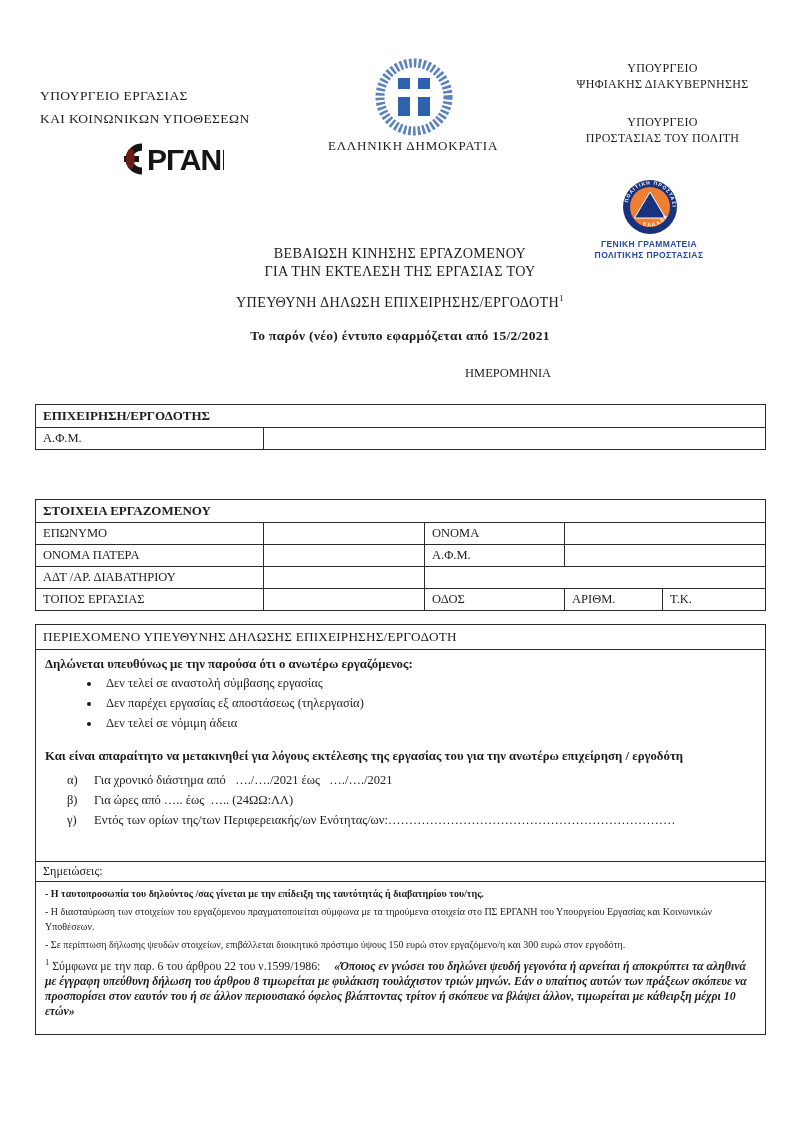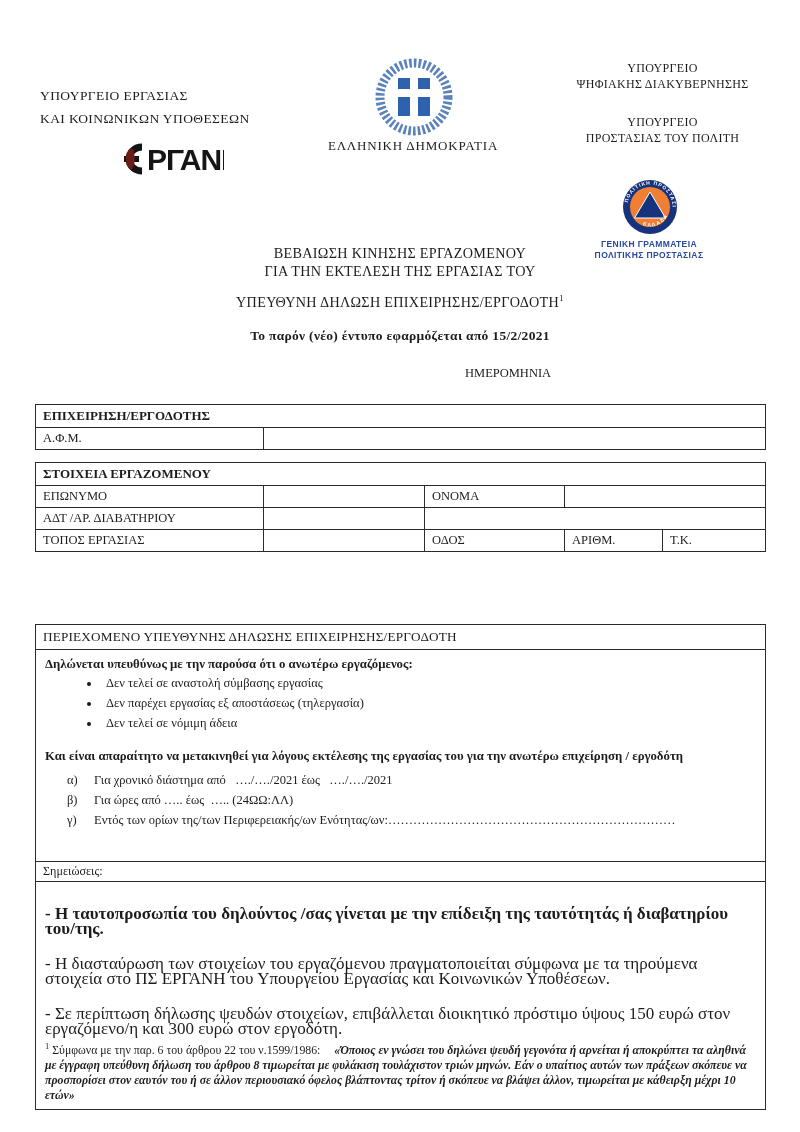--- a/index.html
+++ b/index.html
@@ -29,38 +29,38 @@
   .title-3 sup{font-size:9px;}
   .title-note{top:328px;font-weight:bold;font-size:13.5px;}
   
   .meta{left:465px;top:363px;font-size:12.5px;line-height:21px;}
   .meta-value{display:inline-block;min-width:110px;height:13px;vertical-align:bottom;}
   
   table{border-collapse:collapse;table-layout:fixed;width:730px;position:absolute;left:35px;
     font-size:12.5px;}
   th,td{border:1px solid #2b2b2b;padding:2px 7px;vertical-align:middle;
     font-weight:normal;text-align:left;overflow:hidden;white-space:nowrap;}
-  .t1{top:404px;border-radius:16px;} .t2{top:462px;} .t3{top:624px;}
+  .t1{top:404px;border-radius:16px;} .t2{top:499px;} .t3{top:624px;}
   .t1 th,.t2 th{font-weight:bold;height:18px;font-size:13px;}
   .t1 td{height:17px;} .t2 td{height:17px;}
   .t3 th{font-weight:normal;height:20px;font-size:13.2px;letter-spacing:.2px;}
   .t3 .content-cell{height:201px;vertical-align:top;padding:5px 9px;white-space:normal;}
   .t3 .notes-label-cell{height:15px;font-size:12.2px;}
   .t3 .notes-cell{height:142px;vertical-align:top;padding:4px 9px 6px 9px;white-space:normal;}
   
   .decl-intro{font-weight:bold;font-size:12.8px;margin:2px 0 4px 0;}
   .bullets{margin:2px 0 0 0;padding-left:56px;}
   .bullets li{margin-bottom:5px;font-size:12.5px;padding-left:5px;}
   .movement{font-weight:bold;font-size:12.8px;margin-top:16px;line-height:18px;padding-right:14px;}
   .items{margin-top:5px;margin-left:22px;}
   .item{display:flex;line-height:20px;font-size:12.5px;overflow:hidden;}
   .item-label{width:27px;flex:none;}
   .item-text{white-space:pre;overflow:hidden;}
   
-  .note{font-size:17px;line-height:15px;margin-bottom:3px;margin-top:20px;}
+  .note{font-size:10px;line-height:15px;margin-bottom:3px;}
   .note.bold{font-weight:bold;}
   .footnote{font-size:11.8px;line-height:15px;}
   .footnote sup{font-size:8.5px;}
   .fq{font-weight:bold;font-style:italic;margin-left:11px;}
 </style>
 </head>
 <body>
 
 <div class="abs min-labor">
   <div>ΥΠΟΥΡΓΕΙΟ ΕΡΓΑΣΙΑΣ</div>
@@ -152,20 +152,26 @@
       <col style="width:103px">
   </colgroup>
   <tbody>
       <tr>
     <th colspan="5">ΣΤΟΙΧΕΙΑ ΕΡΓΑΖΟΜΕΝΟΥ</th>
   </tr>
   <tr>
     <td>ΕΠΩΝΥΜΟ</td>
     <td></td>
     <td>ΟΝΟΜΑ</td>
+    <td colspan="2"></td>
+  </tr>
+  <tr>
+    <td>ΟΝΟΜΑ ΠΑΤΕΡΑ</td>
+    <td></td>
+    <td>Α.Φ.Μ.</td>
     <td colspan="2"></td>
   </tr>
   <tr>
     <td>ΑΔΤ /ΑΡ. ΔΙΑΒΑΤΗΡΙΟΥ</td>
     <td></td>
     <td colspan="3"></td>
   </tr>
   <tr>
     <td>ΤΟΠΟΣ ΕΡΓΑΣΙΑΣ</td>
     <td></td>

